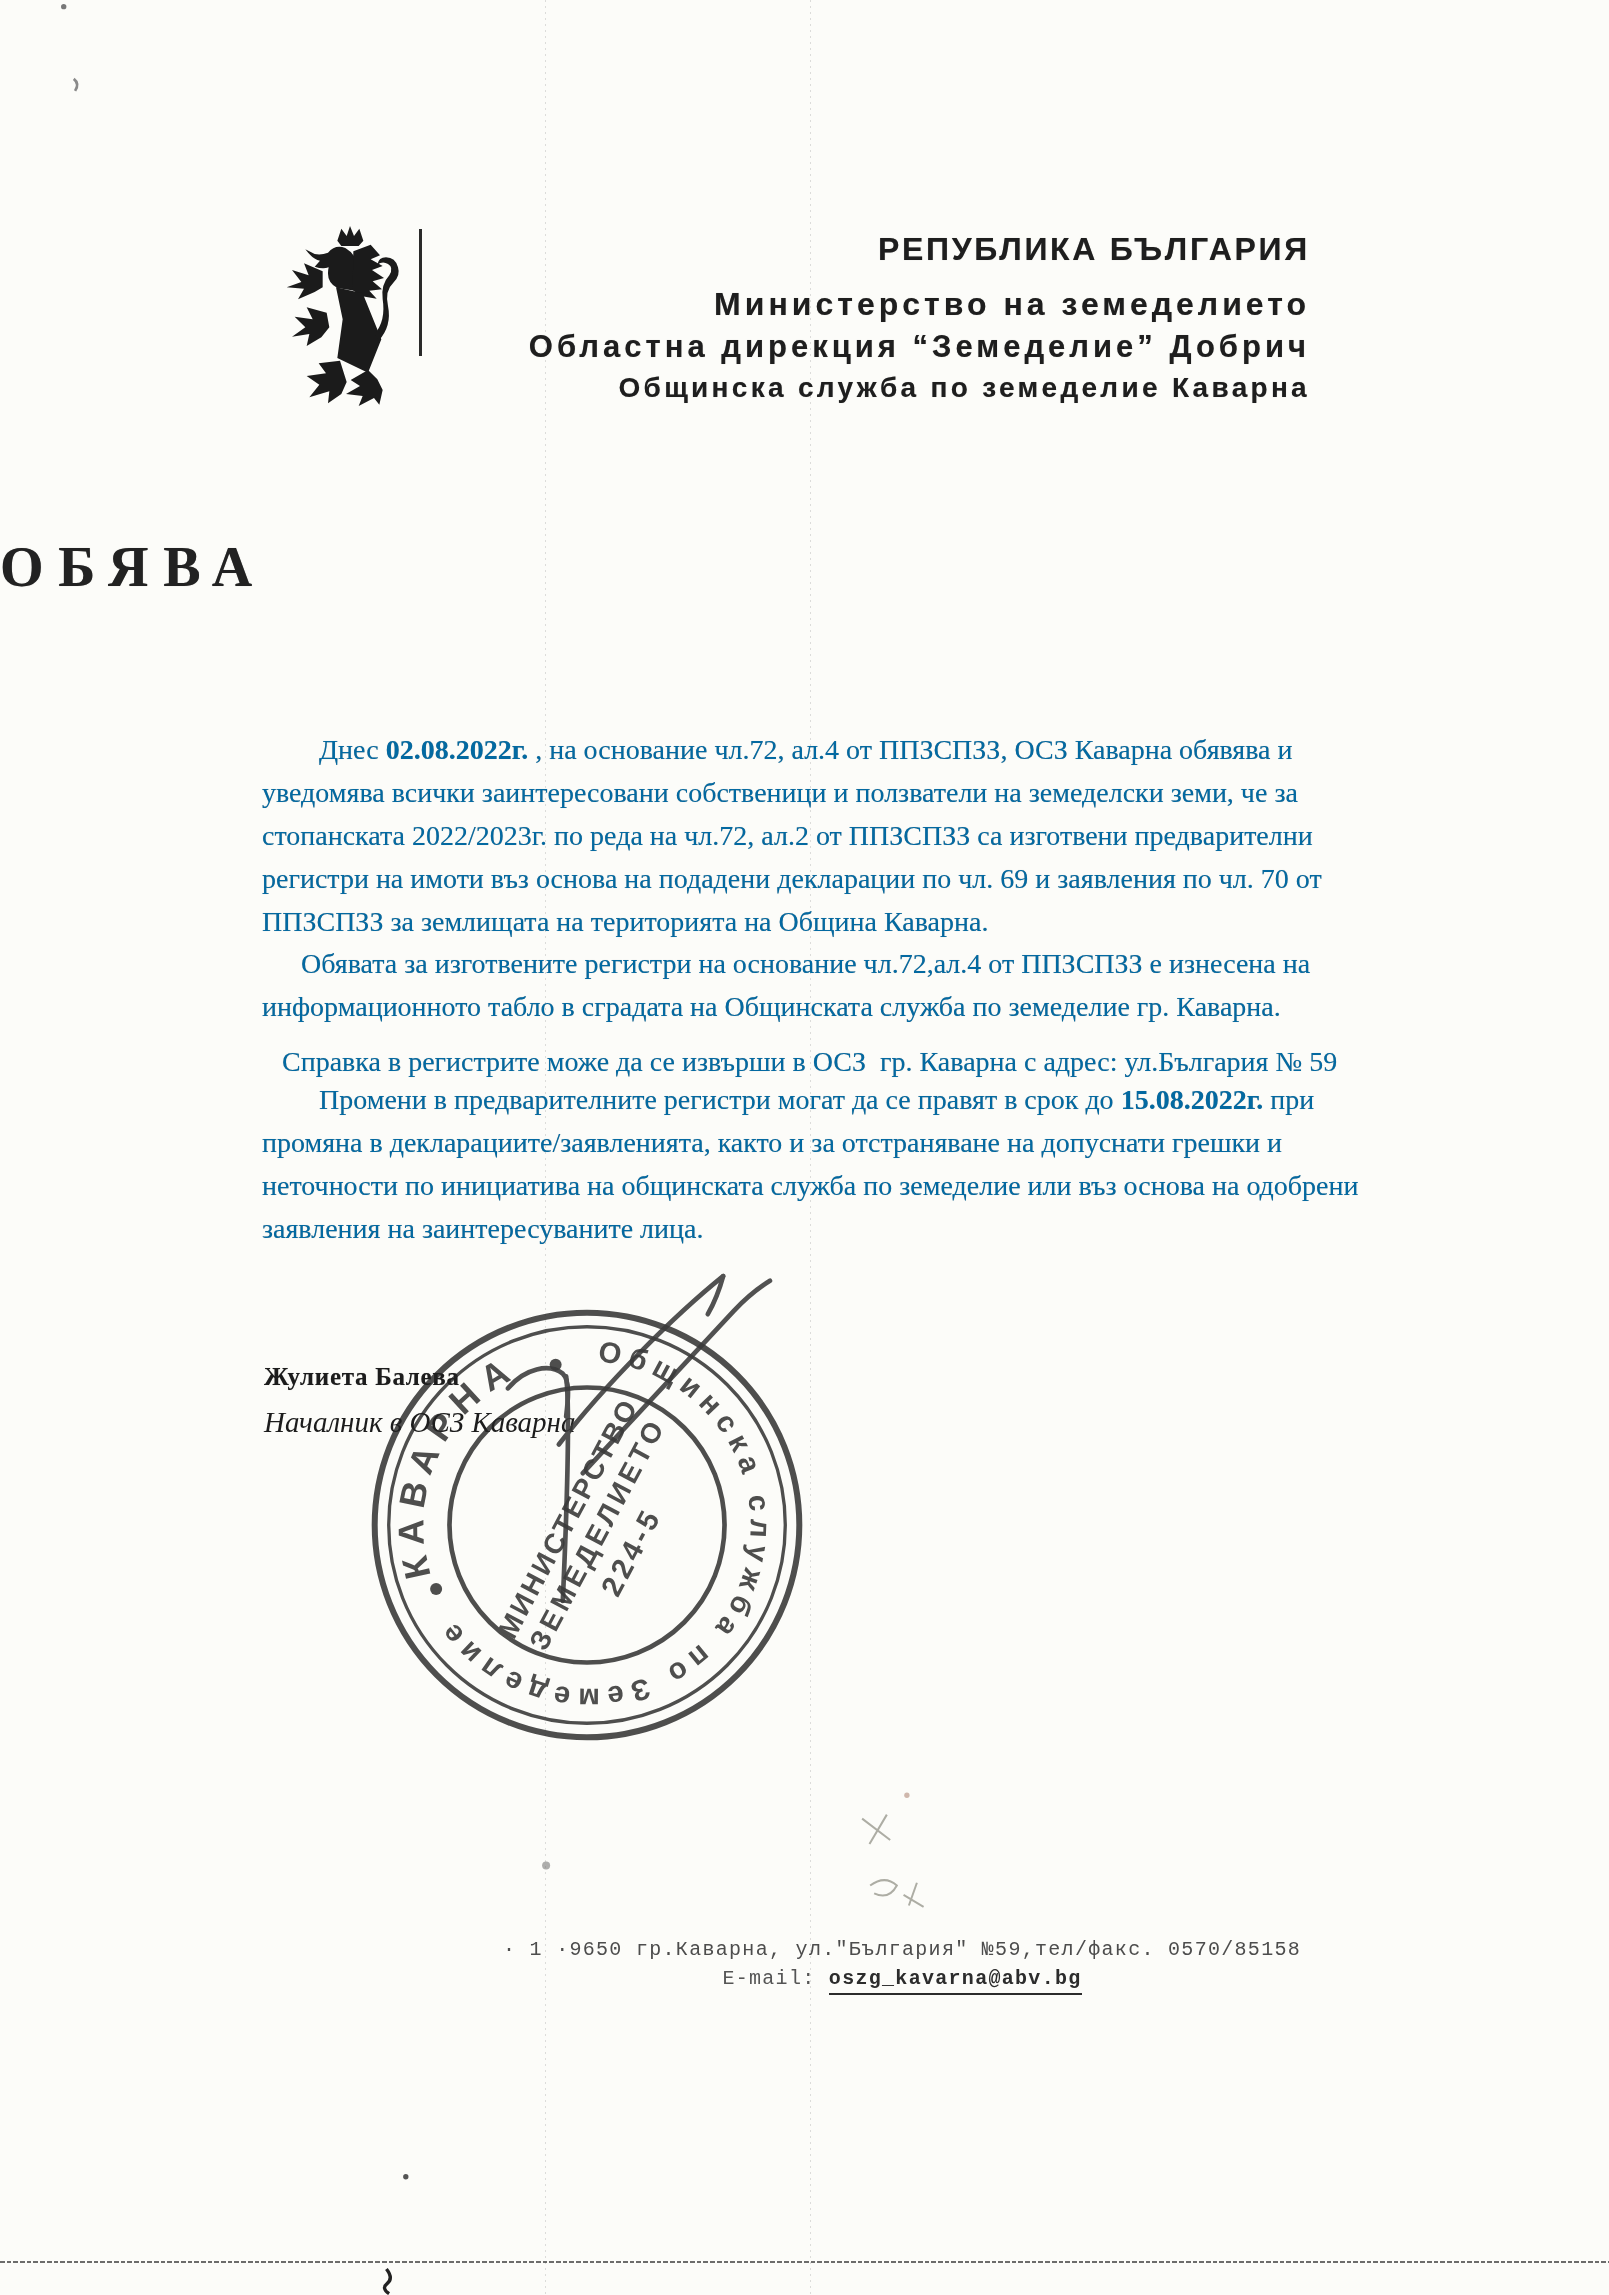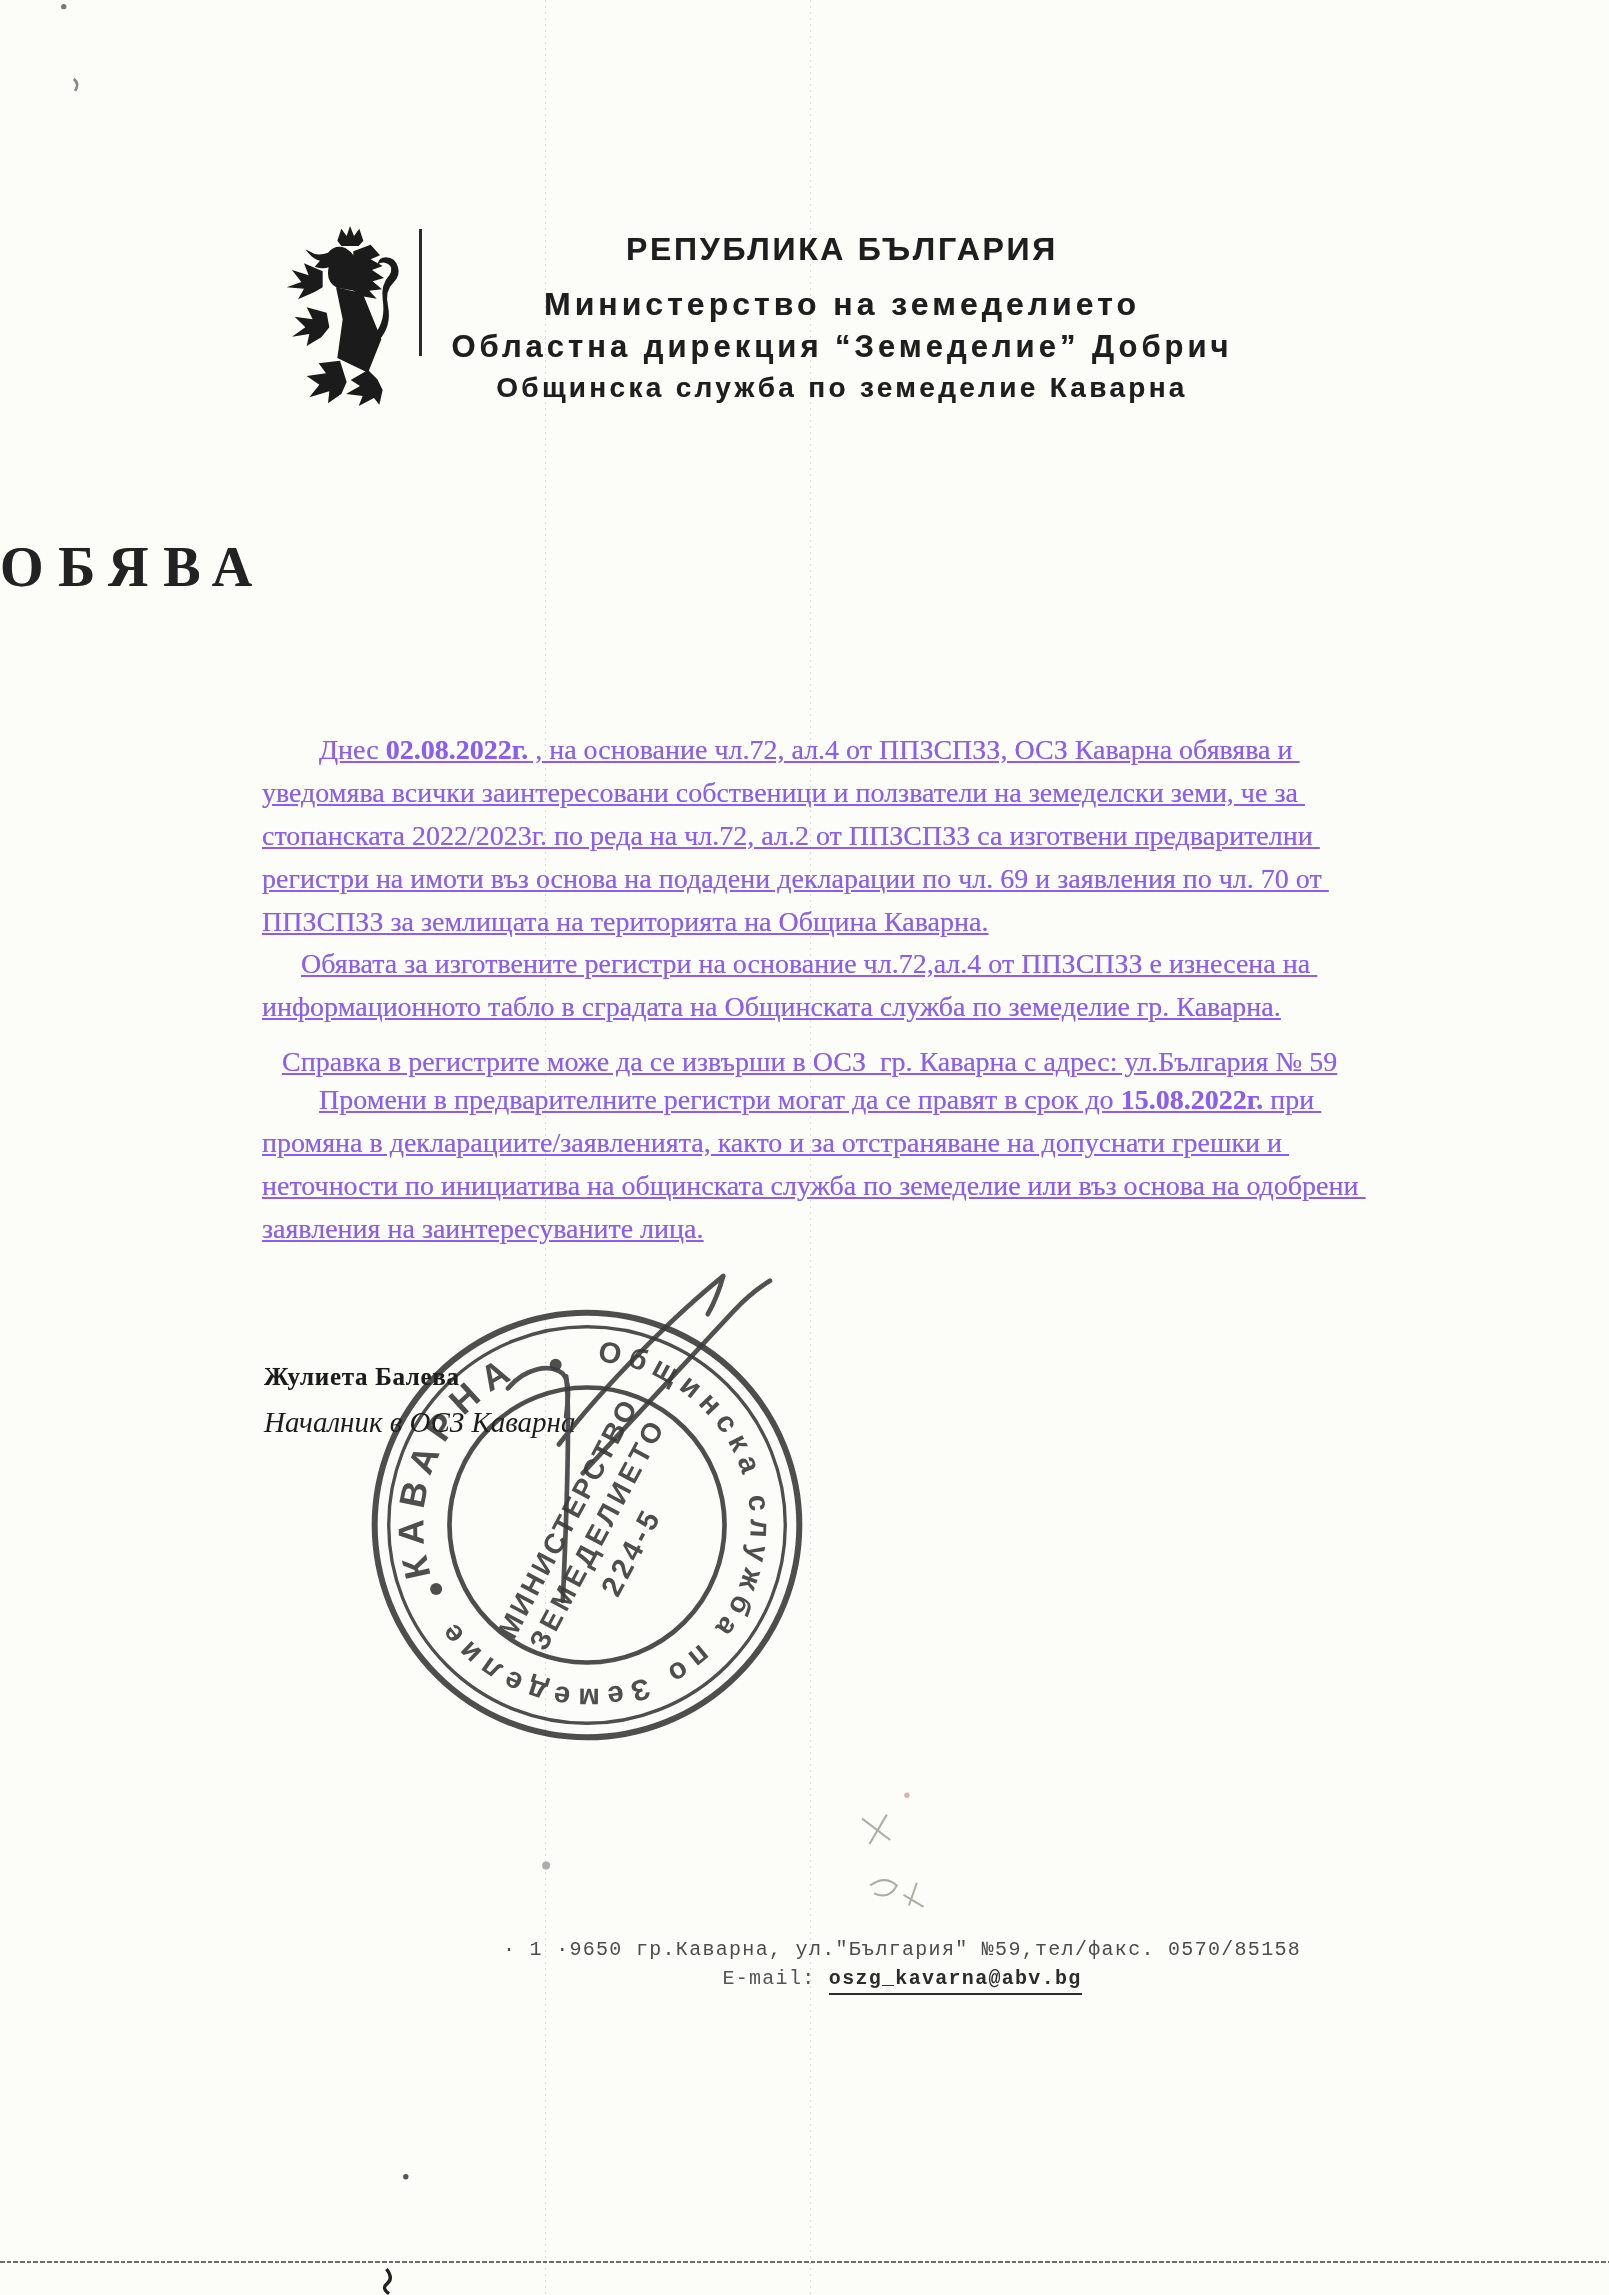--- a/index.html
+++ b/index.html
@@ -7,33 +7,33 @@
     position:relative;width:1610px;height:2295px;margin:0 auto;
     background:#fcfcf9;overflow:hidden;
     font-family:"Liberation Serif", serif;color:#1c1c1c;
   }
   
   .scanline{position:absolute;top:0;width:1.3px;height:100%;opacity:.28;
     background:repeating-linear-gradient(180deg,#8a8a8a 0 2px,transparent 2px 6px);}
   
   .emblem{position:absolute;left:281px;top:226px;width:134px;height:180px;}
   .vrule{position:absolute;left:419px;top:229px;width:2.7px;height:127px;background:#2a2a2a;}
-  .hline{position:absolute;left:374px;width:936px;text-align:center;
+  .hline{position:absolute;left:374px;width:936px;text-align:right;
     font-family:"Liberation Sans", sans-serif;font-weight:bold;color:#1e1e1e;
     text-shadow:0 0 0.7px rgba(0,0,0,.4);white-space:nowrap;}
   .h1{top:231px;font-size:32px;letter-spacing:2.7px;}
   .h2{top:286px;font-size:32px;letter-spacing:4px;}
   .h3{top:329px;font-size:31px;letter-spacing:4px;}
   .h4{top:372px;font-size:28px;letter-spacing:3.3px;}
   .title{position:absolute;left:0;top:535px;width:1610px;text-align:left;
     font-size:56px;font-weight:bold;letter-spacing:14.7px;color:#222;
     text-shadow:0 0 0.7px rgba(0,0,0,.45);}
   
   .para{position:absolute;left:262px;width:1123px;font-size:28px;line-height:43px;
-    white-space:pre-wrap;text-shadow:0 0 0.7px rgba(0,0,0,.32);color:#8b5cf6;text-decoration:underline;}
+    white-space:pre-wrap;text-shadow:0 0 0.7px rgba(0,0,0,.32);color:#0369a1;}
   .p1{top:728px;text-indent:57px;}
   .p2{top:942px;text-indent:39px;}
   .p3{top:1040px;text-indent:20px;}
   .p4{top:1078px;text-indent:57px;}
   .bseg{font-weight:bold;}
   
   .sig-name{position:absolute;left:264px;top:1363px;font-size:25px;font-weight:bold;
     letter-spacing:0.7px;text-shadow:0 0 0.7px rgba(0,0,0,.4);}
   .sig-pos{position:absolute;left:264px;top:1406px;font-size:29px;font-style:italic;}
   

